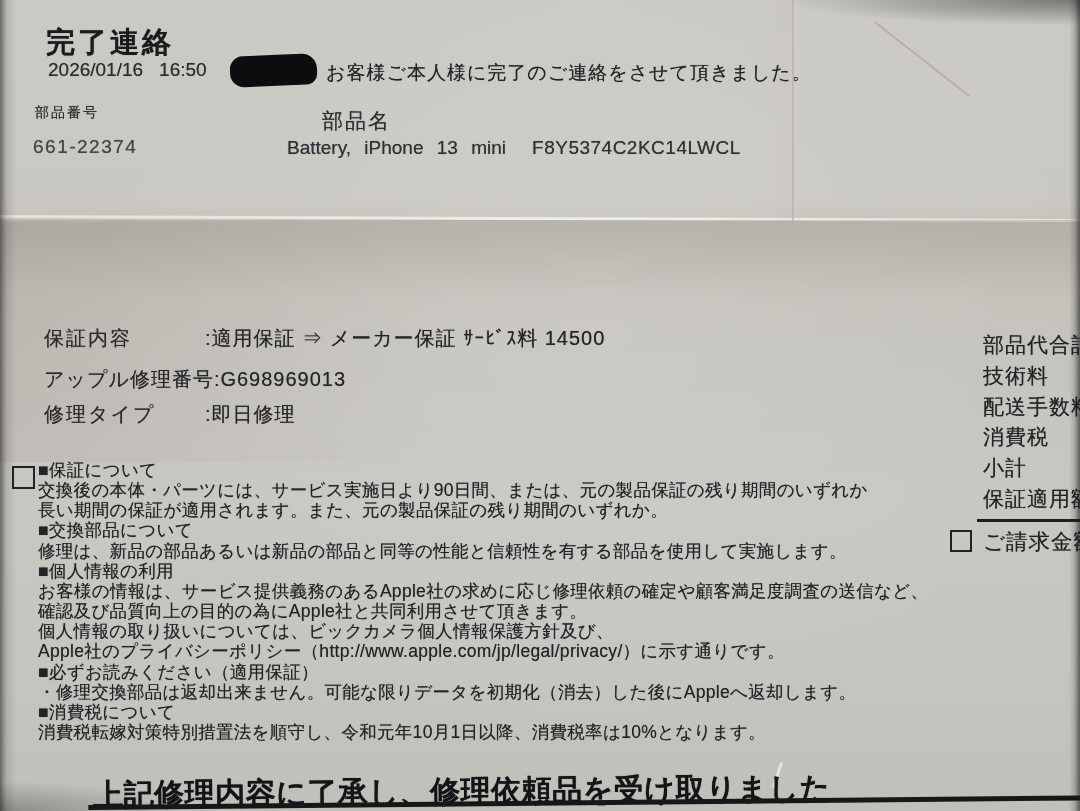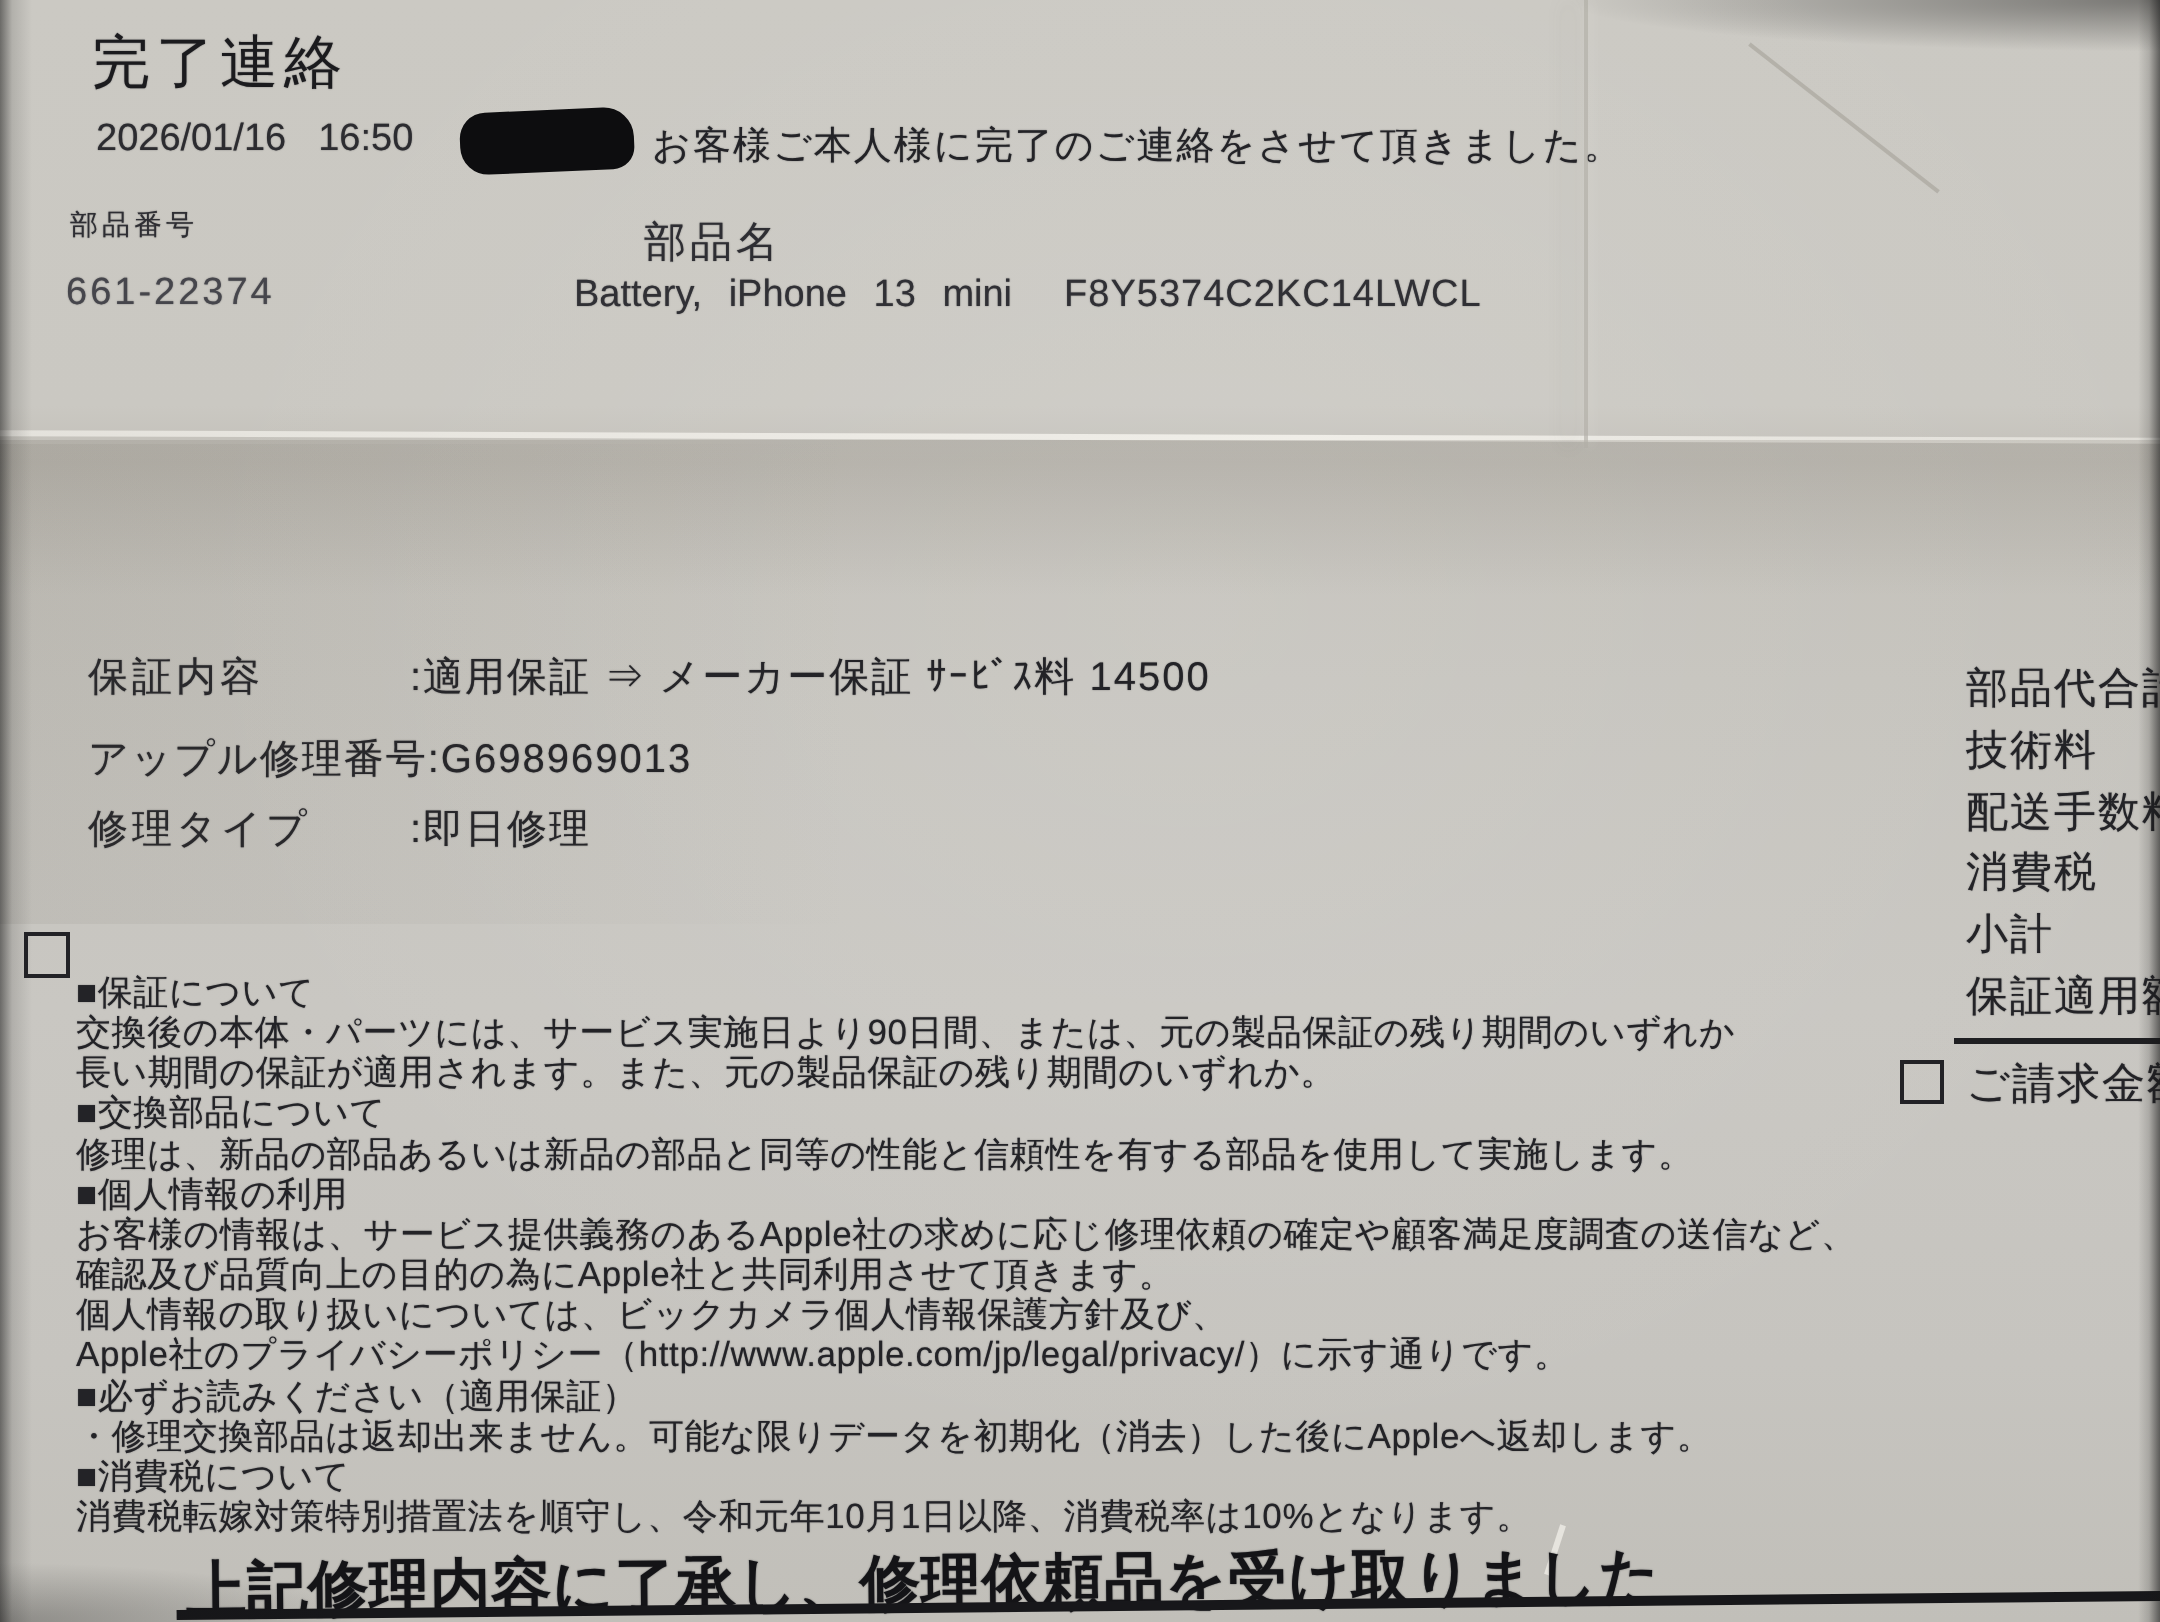--- a/index.html
+++ b/index.html
@@ -32,21 +32,21 @@
     background:rgba(236,234,228,0.85);transform:rotate(18deg);z-index:1;}
   .edge-left{position:absolute;left:0;top:0;width:16px;height:811px;z-index:6;pointer-events:none;
     background:linear-gradient(to right,rgba(28,28,28,0.55),rgba(28,28,28,0.14) 38%,rgba(28,28,28,0));}
   .edge-right{position:absolute;right:0;top:0;width:11px;height:811px;z-index:6;pointer-events:none;
     background:linear-gradient(to left,rgba(22,22,22,0.6),rgba(22,22,22,0.16) 50%,rgba(22,22,22,0));}
   .edge-top-right{position:absolute;right:0;top:0;width:300px;height:26px;z-index:6;pointer-events:none;
     background:radial-gradient(ellipse at 100% 0,rgba(18,18,18,0.45),rgba(18,18,18,0) 70%);}
   .edge-bottom-left{position:absolute;left:0;bottom:0;width:180px;height:30px;z-index:6;pointer-events:none;
     background:radial-gradient(ellipse at 0 100%,rgba(18,18,18,0.30),rgba(18,18,18,0) 70%);}
   
-  .title{left:46px;top:12px;font-size:29px;font-weight:400;letter-spacing:3px;color:#1b1b1e;}
+  .title{left:46px;top:23px;font-size:29px;font-weight:700;letter-spacing:3px;color:#1b1b1e;}
   .dateline{left:48px;top:59px;font-size:19px;color:#2c2c30;}
   .dateline .t{margin-left:16px;}
   .redaction{position:absolute;left:230px;top:55px;width:87px;height:31px;background:#0d0d0f;
     border-radius:13px 15px 11px 14px;transform:rotate(-2.5deg);z-index:2;}
   .notice{left:326px;top:60px;font-size:19px;}
   
   .lbl-partnum{left:35px;top:104px;font-size:14px;letter-spacing:2px;color:#2e2e33;}
   .lbl-partname{left:322px;top:107px;font-size:21px;letter-spacing:2px;color:#2e2e33;}
   .val-partnum{left:33px;top:136px;font-size:19px;letter-spacing:1.5px;color:#46464c;}
   .val-partname{left:287px;top:137px;font-size:19px;color:#303035;word-spacing:8px;}
@@ -60,21 +60,21 @@
   
   .charges{position:absolute;left:983px;top:330px;width:130px;z-index:2;}
   .charges .item{font-size:21px;line-height:30.8px;letter-spacing:1px;white-space:nowrap;
     text-shadow:0 0 0.7px rgba(40,40,45,0.65);}
   .charges-divider{position:absolute;left:977px;top:519px;width:110px;height:3px;background:#1f1f22;z-index:2;}
   .billing-box{position:absolute;left:950px;top:530px;width:18px;height:18px;
     border:2.5px solid #222226;z-index:2;background:transparent;}
   .billing-label{left:983px;top:527px;font-size:21.5px;letter-spacing:1px;z-index:2;}
   
   .terms-box{position:absolute;left:12px;top:466px;width:19px;height:19px;border:2.5px solid #222226;z-index:2;}
-  .terms{position:absolute;left:38px;top:486px;width:1000px;z-index:2;}
+  .terms{position:absolute;left:38px;top:460px;width:1000px;z-index:2;}
   .terms .line{font-size:17.5px;line-height:20.15px;letter-spacing:0.3px;white-space:nowrap;
     text-shadow:0 0 0.7px rgba(40,40,45,0.6);}
   
   .ack-wrap{position:absolute;left:88px;top:775px;width:1010px;transform:rotate(-0.55deg);
     transform-origin:left top;z-index:2;}
   .ack-text{font-size:30px;font-weight:700;letter-spacing:0.5px;color:#141417;white-space:nowrap;
     padding-left:5px;text-shadow:0 0 0.8px rgba(20,20,25,0.7);}
   .ack-line{position:absolute;left:0;top:30px;width:1010px;height:5px;background:#17171a;}
 </style>
 </head>

